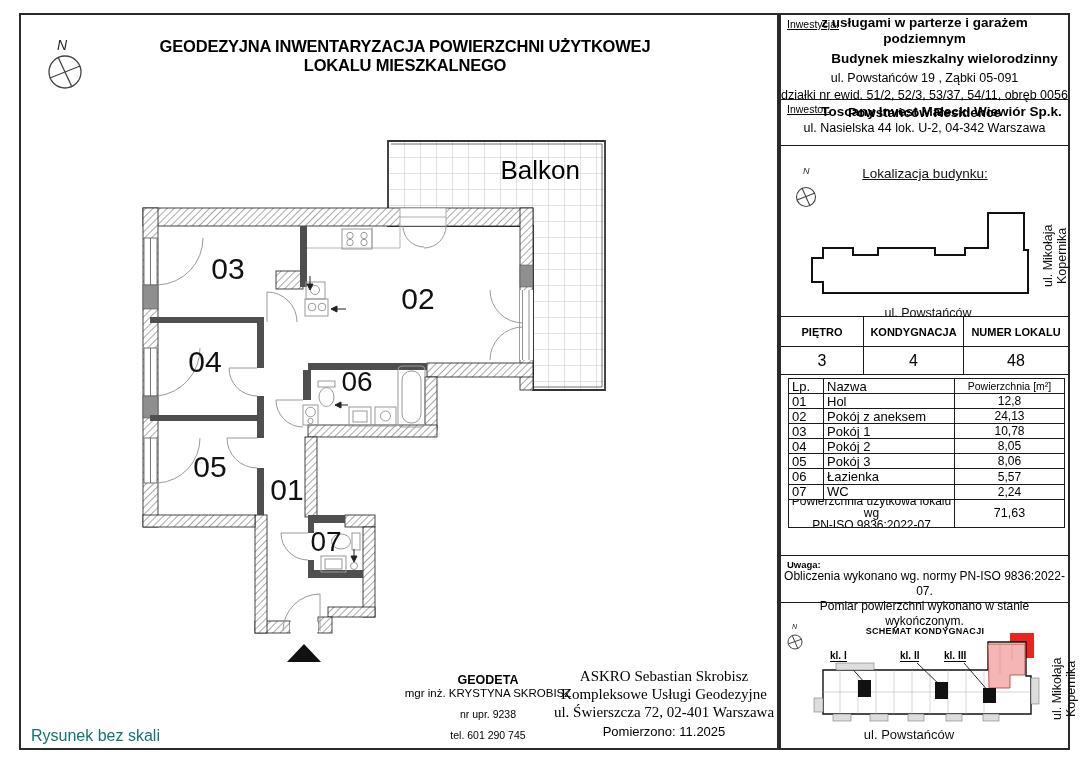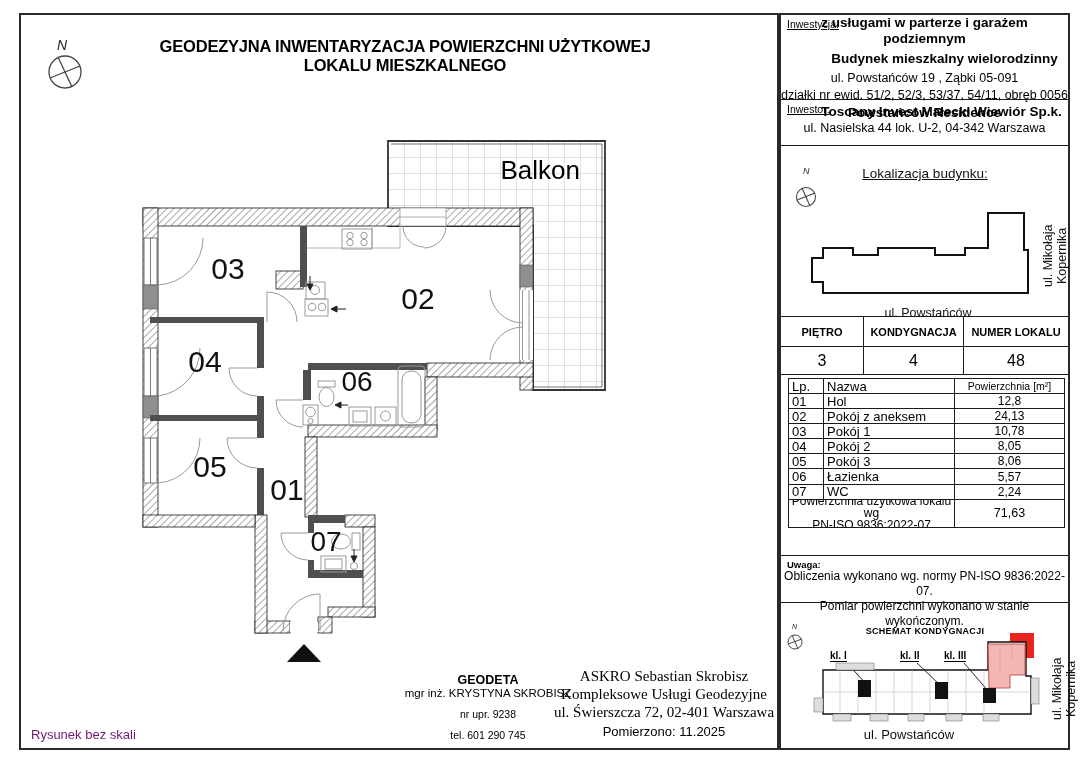--- a/index.html
+++ b/index.html
@@ -22,21 +22,21 @@
   .roomnum{position:absolute;width:56px;text-align:center;font-size:30px;font-weight:400;color:#111;}
   .balkon{position:absolute;left:430px;top:155px;width:150px;text-align:right;font-size:26px;color:#000000;}
   .nlbl{position:absolute;font-style:italic;color:#222;}
   .geo{position:absolute;left:398px;top:674px;width:180px;text-align:center;line-height:13px;}
   .geo .t{font-size:12.5px;font-weight:bold;}
   .geo .n{font-size:11.5px;}
   .geo .s{font-size:10.5px;margin-top:8px;}
   .askro{position:absolute;left:553px;top:667px;width:222px;text-align:center;
          font-family:"Liberation Serif",serif;font-size:15px;line-height:18px;}
   .askro .pom{font-family:"Liberation Sans",sans-serif;font-size:13px;margin-top:2px;}
-  .noscale{position:absolute;left:31px;top:727px;font-size:13px;color:#701a75;}
+  .noscale{position:absolute;left:31px;top:727px;font-size:16px;color:#0f766e;}
   .unitgrid{display:grid;grid-template-columns:83px 100px auto;height:100%;}
   .unitgrid>div{box-sizing:border-box;display:flex;align-items:center;justify-content:center;}
   .ug-h{font-size:11px;font-weight:bold;height:30px;border-bottom:1px solid #1a1a1a;}
   .ug-v{font-size:16px;height:27px;}
   .vr{border-right:1px solid #1a1a1a;}
   .rtable{position:absolute;left:7px;top:3px;width:277px;height:150px;border:1.2px solid #1a1a1a;
           box-sizing:border-box;display:grid;grid-template-columns:35px 131px auto;
           grid-template-rows:15px repeat(7,15.1px) auto;}
   .rtable>div{box-sizing:border-box;border-right:1px solid #1a1a1a;border-bottom:1px solid #1a1a1a;
           font-size:13px;display:flex;align-items:center;padding-left:3px;overflow:hidden;}

